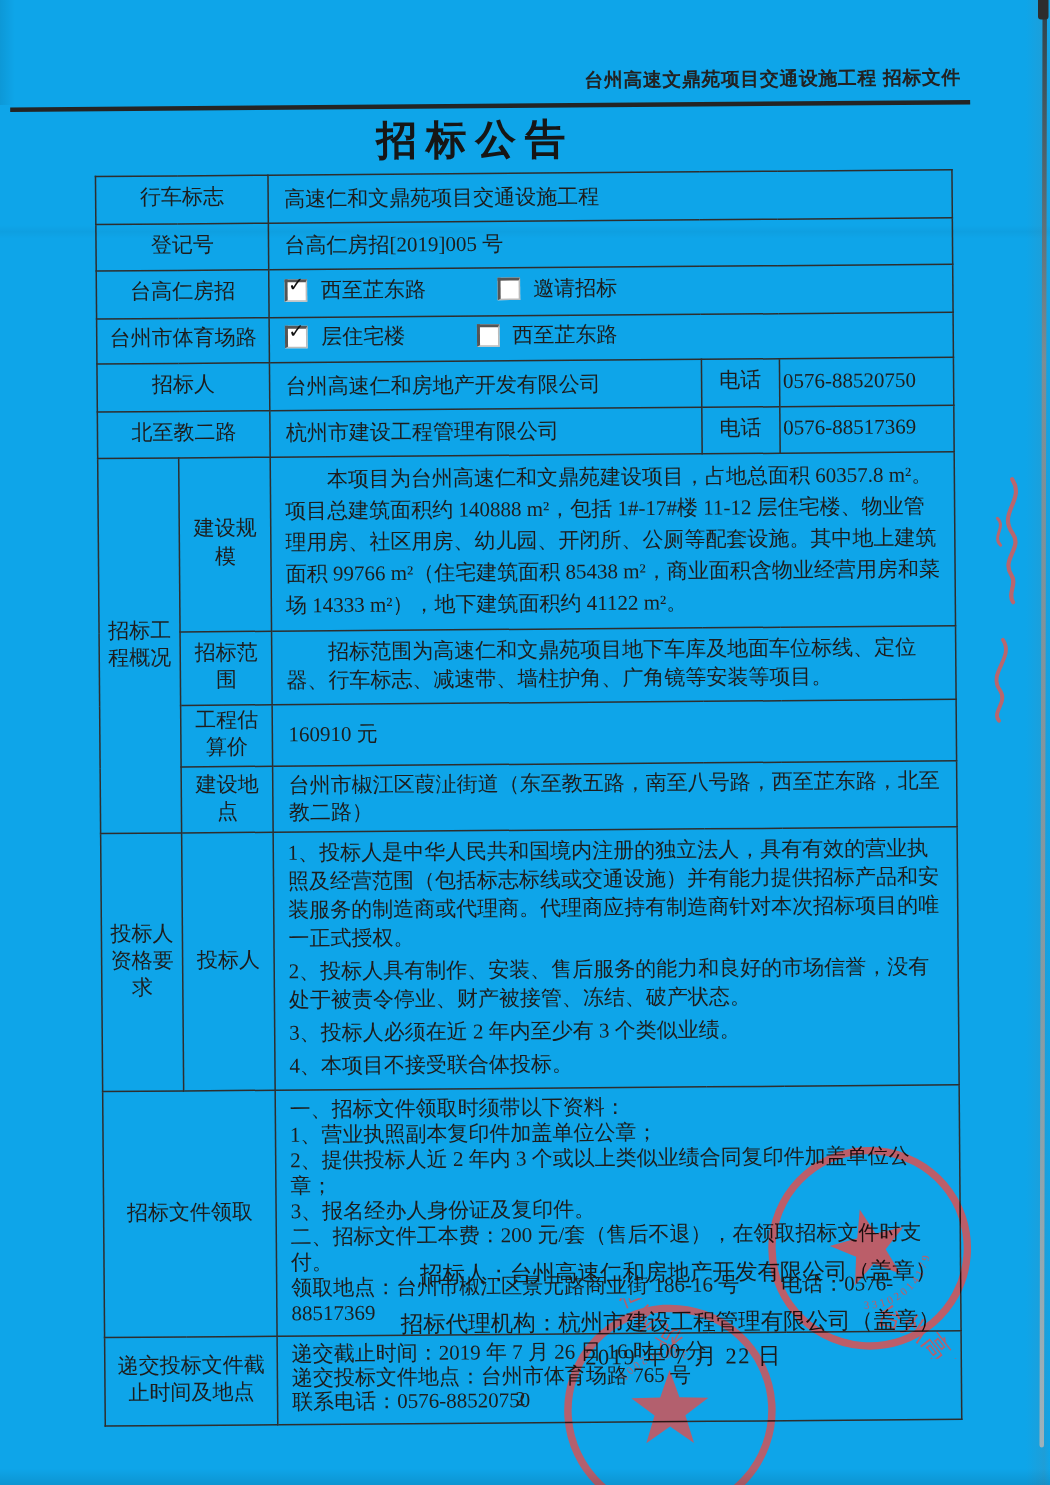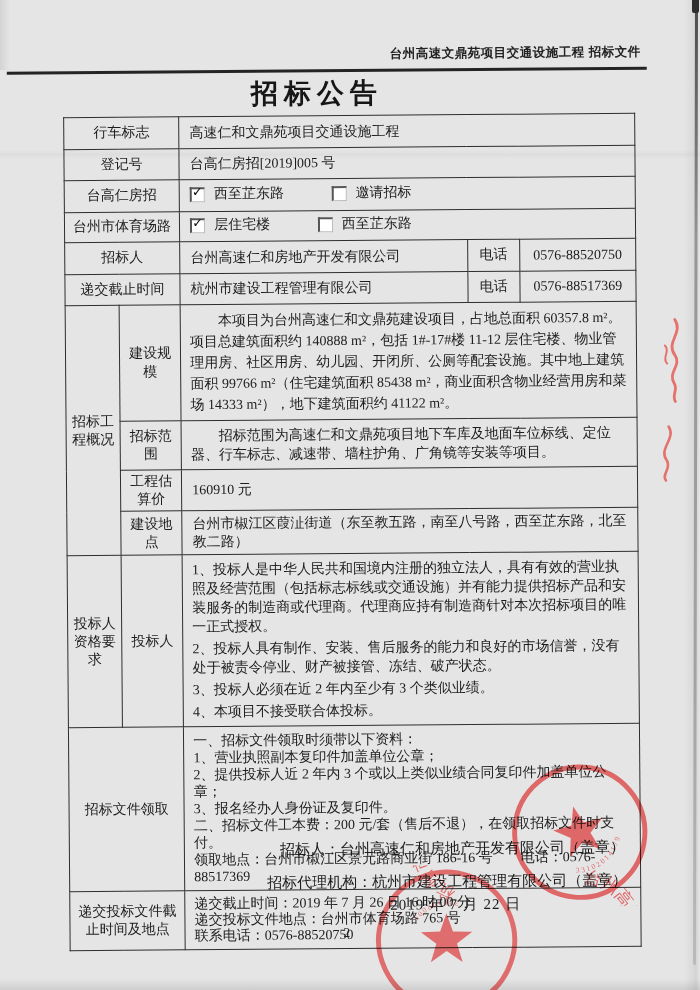--- a/index.html
+++ b/index.html
@@ -1,39 +1,39 @@
 <!DOCTYPE html>
 <html><head>
 <meta charset="utf-8">
 <style>
   html,body{margin:0;padding:0;background:#ffffff;}
   .page{
     position:relative;width:700px;height:990px;overflow:hidden;
-    background:#e5e5e5;color:#1d1d1d;
+    background:#0ea5e9;color:#1d1d1d;
     font-family:"Liberation Serif","DejaVu Serif",serif;
   }
   .skew{position:absolute;inset:0;transform:rotate(-0.45deg);transform-origin:350px 480px;}
   .doc-ref{
     position:absolute;top:46px;right:56px;font-size:12.5px;font-weight:700;
     font-family:"Liberation Sans","DejaVu Sans",sans-serif;letter-spacing:.5px;color:#222;
   }
   .rule{position:absolute;top:69px;left:10px;right:50px;height:2.6px;background:#242424;}
   .doc-title{
     position:absolute;top:75px;left:0;width:640px;text-align:center;
     font-family:"Liberation Sans","DejaVu Sans",sans-serif;font-weight:700;
     font-size:27px;letter-spacing:6px;color:#161616;
   }
   table.main{
     position:absolute;top:115px;left:66px;width:572px;table-layout:fixed;
     border-collapse:collapse;background:transparent;
   }
   td{border:1.6px solid #2e2e2e;font-size:14px;color:#1d1d1d;vertical-align:middle;}
   td.lab{text-align:center;padding:2px 3px;line-height:1.3;}
   td.val{padding:3px 8px 3px 10px;}
-  td.phone{text-align:center;padding:2px 2px;}
+  td.phone{text-align:left;padding:2px 2px;}
   td.block{padding:5px 9px;vertical-align:middle;}
   td p{margin:0;}
   .lh-big{line-height:21px;}
   .lh-mid{line-height:19px;}
   .lh-sm{line-height:17px;}
   .lh-xs{line-height:16px;}
   .indent{text-indent:2em;}
   .opt{display:inline-flex;align-items:center;margin-right:44px;}
   .cb{
     display:inline-block;width:12px;height:12px;margin-right:9px;background:#fff;
@@ -137,21 +137,21 @@
             </span>
           </td>
         </tr>
         <tr style="height:32px;">
           <td class="lab" colspan="2">招标人</td>
           <td class="val">台州高速仁和房地产开发有限公司</td>
           <td class="lab">电话</td>
           <td class="phone">0576-88520750</td>
         </tr>
         <tr style="height:31px;">
-          <td class="lab" colspan="2">递交截止时间</td>
+          <td class="lab" colspan="2">北至教二路</td>
           <td class="val">杭州市建设工程管理有限公司</td>
           <td class="lab">电话</td>
           <td class="phone">0576-88517369</td>
         </tr>
         <tr style="height:112px;">
           <td class="lab" rowspan="4">招标工程概况</td>
           <td class="lab">建设规模</td>
           <td class="block lh-big" colspan="3">
             <p class="indent">本项目为台州高速仁和文鼎苑建设项目，占地总面积 60357.8 m²。项目总建筑面积约 140888 m²，包括 1#-17#楼 11-12 层住宅楼、物业管理用房、社区用房、幼儿园、开闭所、公厕等配套设施。其中地上建筑面积 99766 m²（住宅建筑面积 85438 m²，商业面积含物业经营用房和菜场 14333 m²），地下建筑面积约 41122 m²。</p>
           </td>

